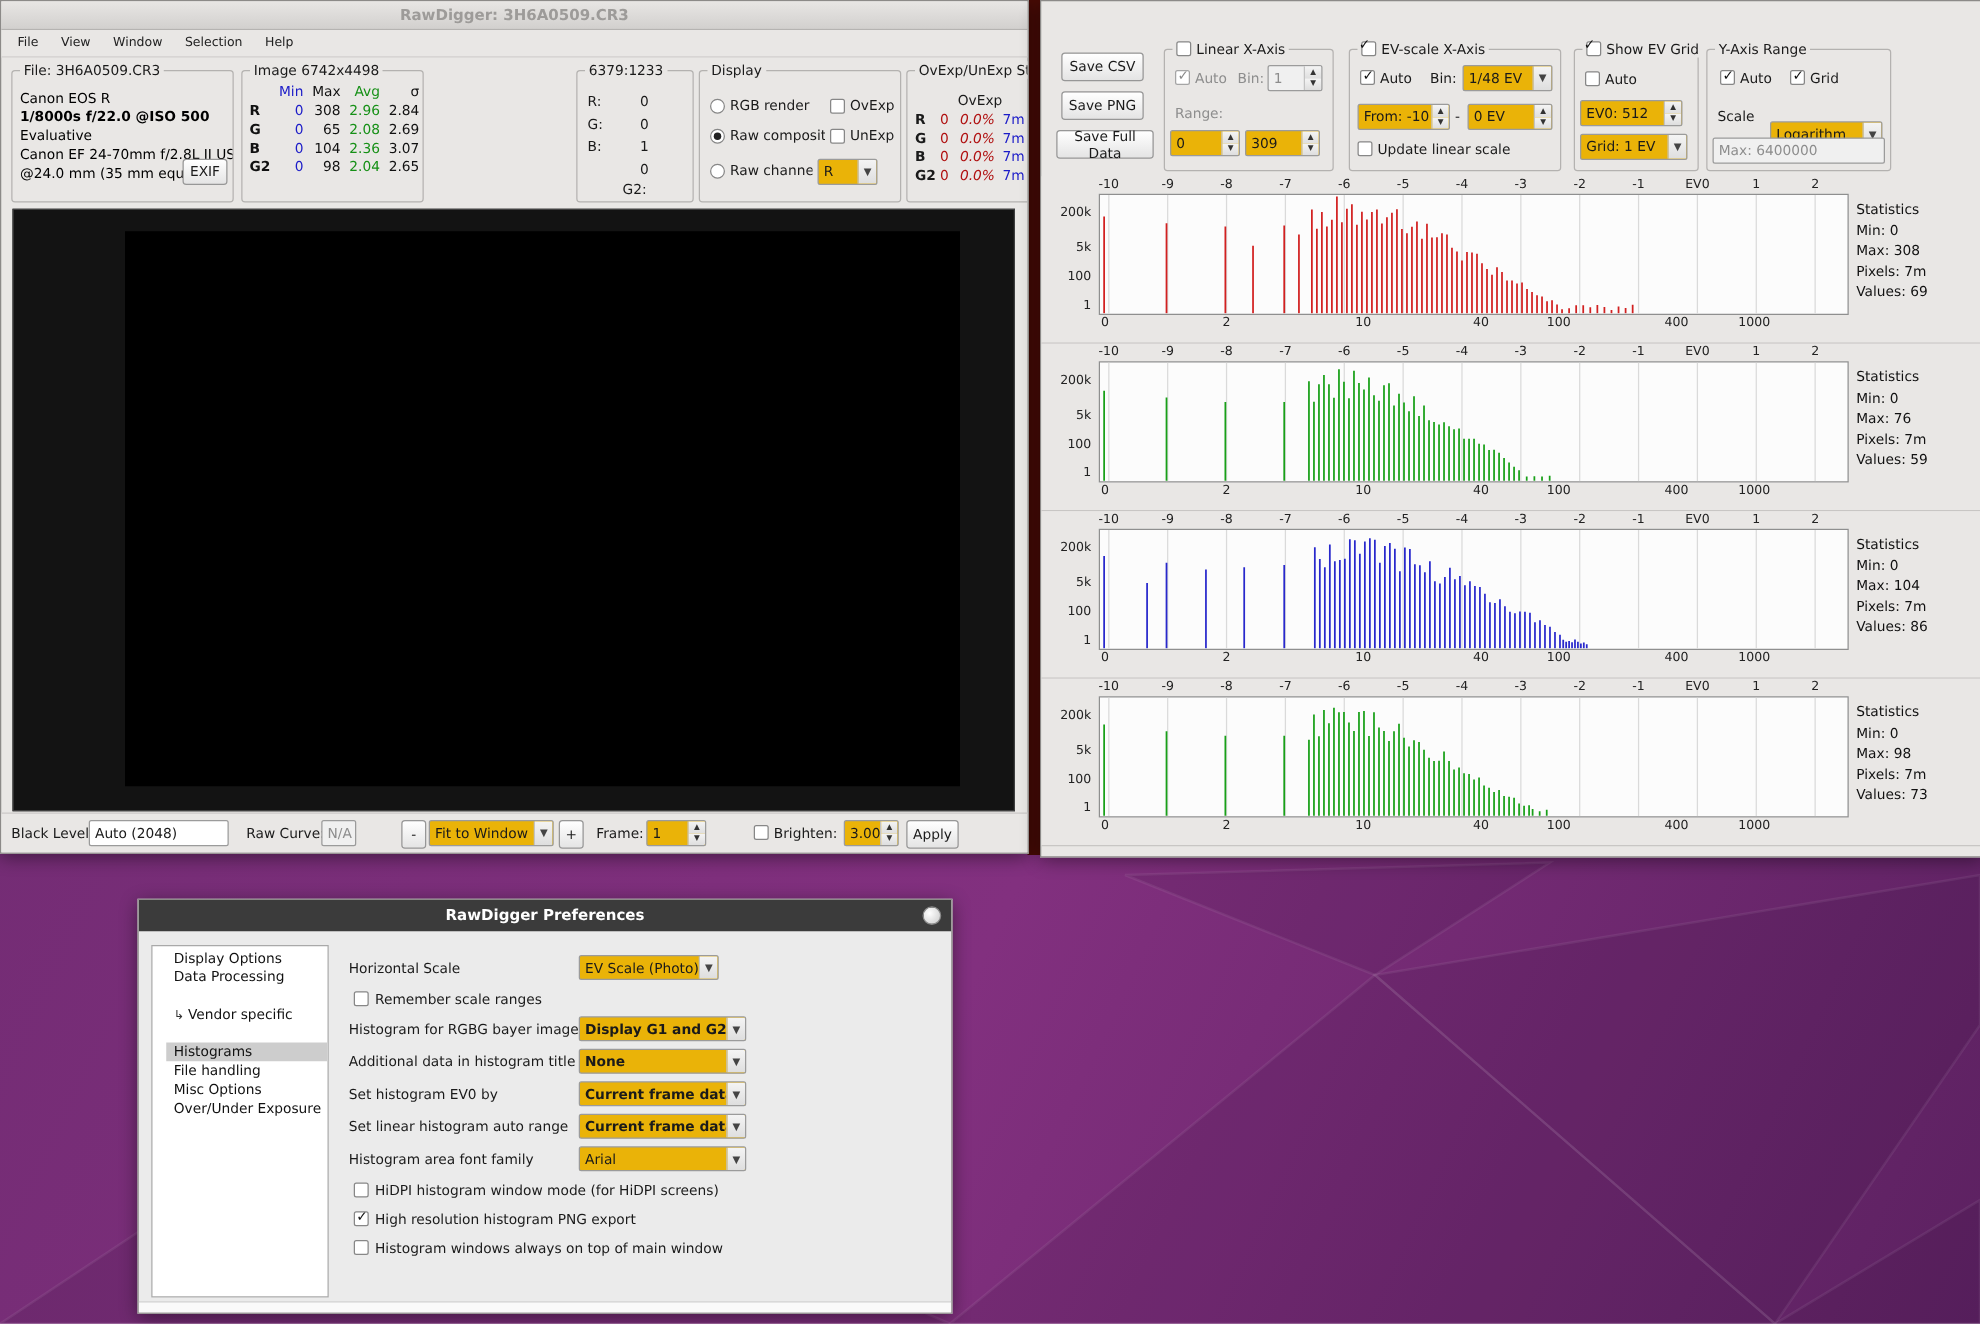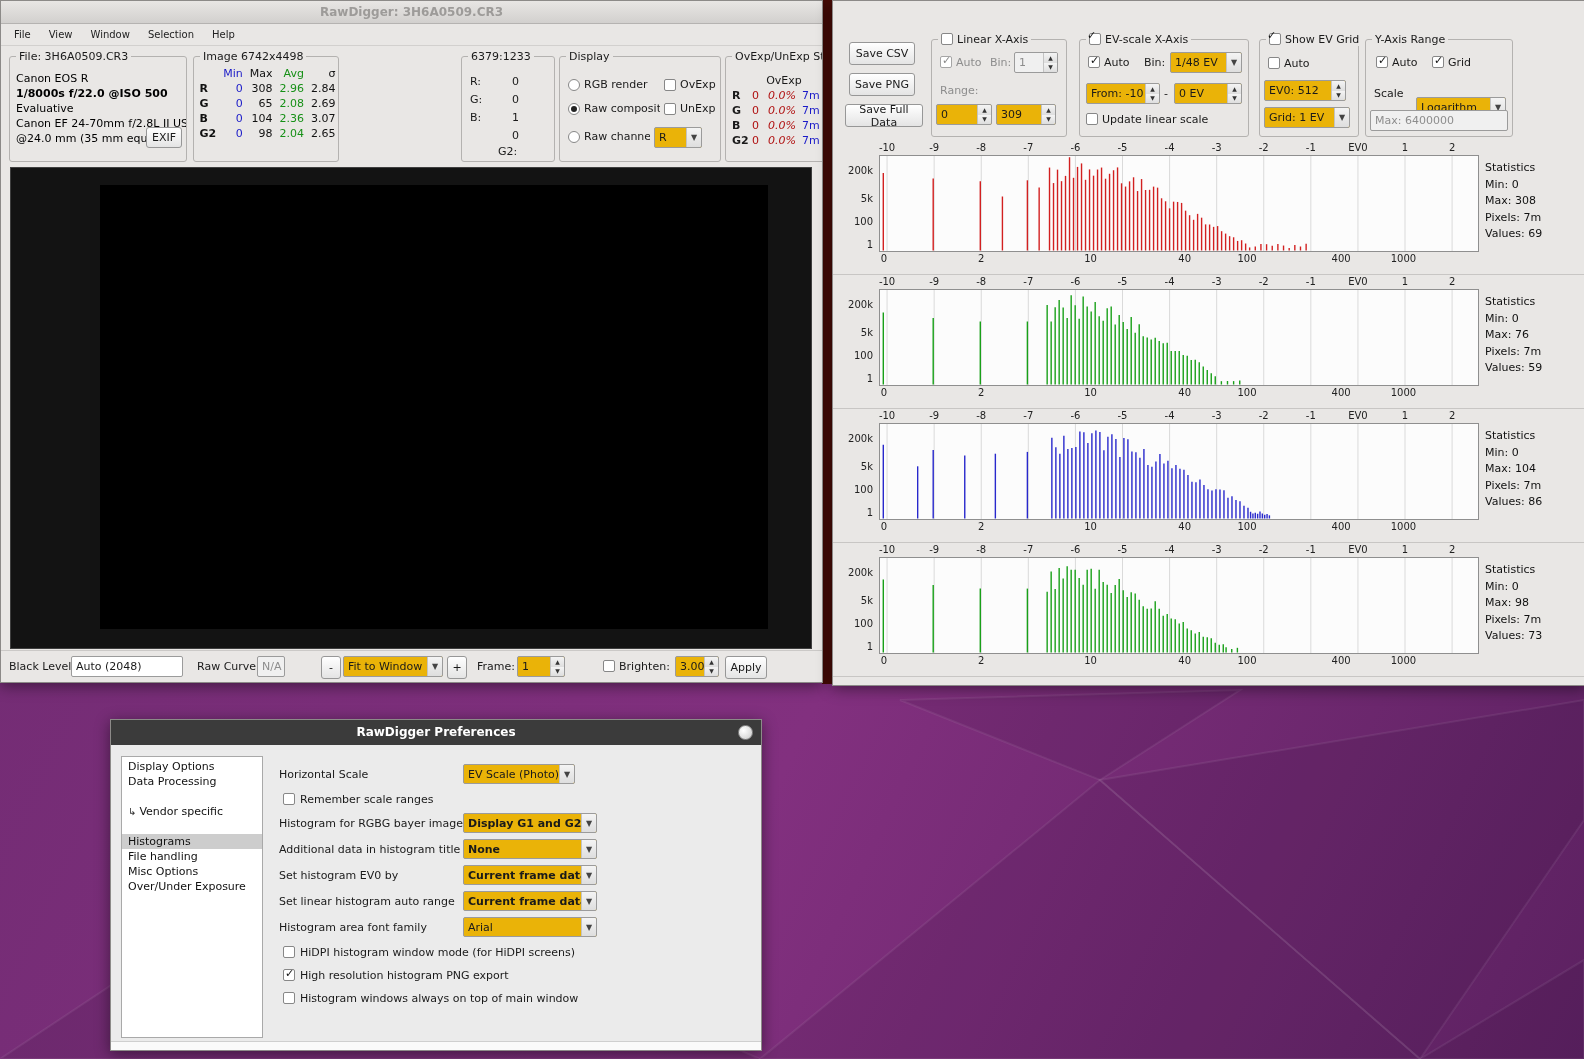--- a/index.html
+++ b/index.html
@@ -57,21 +57,21 @@
   .ytick{position:absolute;left:0;width:40px;text-align:right;font-size:10px;color:#222;}
   .ttick{position:absolute;top:1px;font-size:10px;color:#222;transform:translateX(-50%);}
   .btick{position:absolute;top:112px;font-size:10px;color:#222;transform:translateX(-50%);}
   .stats{position:absolute;left:652px;top:9px;width:96px;font-size:11px;line-height:16.5px;color:#111;margin-top:10px;}
   
   .prefs-title{height:25px;background:#3b3b3b;color:#fff;text-align:center;font-size:12px;font-weight:bold;line-height:25px;position:relative;}
   .close-btn{position:absolute;right:8px;top:5px;width:15px;height:15px;border-radius:50%;
     background:radial-gradient(circle at 35% 35%,#ffffff,#c9c9c9);border:1px solid #8a8a8a;box-sizing:border-box;}
   .nav{position:absolute;left:10px;top:36px;width:142px;height:282px;background:#fff;border:1px solid #a9a9a9;
     font-size:11px;color:#111;padding-top:2px;box-sizing:border-box;overflow:hidden;}
-  .nav-item{height:15px;line-height:15px;padding:0 6px;white-space:nowrap;}
+  .nav-item{height:15px;line-height:15px;padding:0 6px;white-space:nowrap;margin-left:11px;}
   .nav-item.selected{background:#cdcdcd;}
   .nav-item.spacer{height:15px;}
   .nav-icon{margin-right:3px;font-size:10px;color:#333;}
   .bold .dd-val{font-weight:bold;}
   .divider-strip{position:absolute;left:822px;top:0;width:10px;height:684px;background:#4a0b06;z-index:1;}
 </style>
 </head>
 <body>
 
 <svg class="deskpat" width="1584" height="1059">

